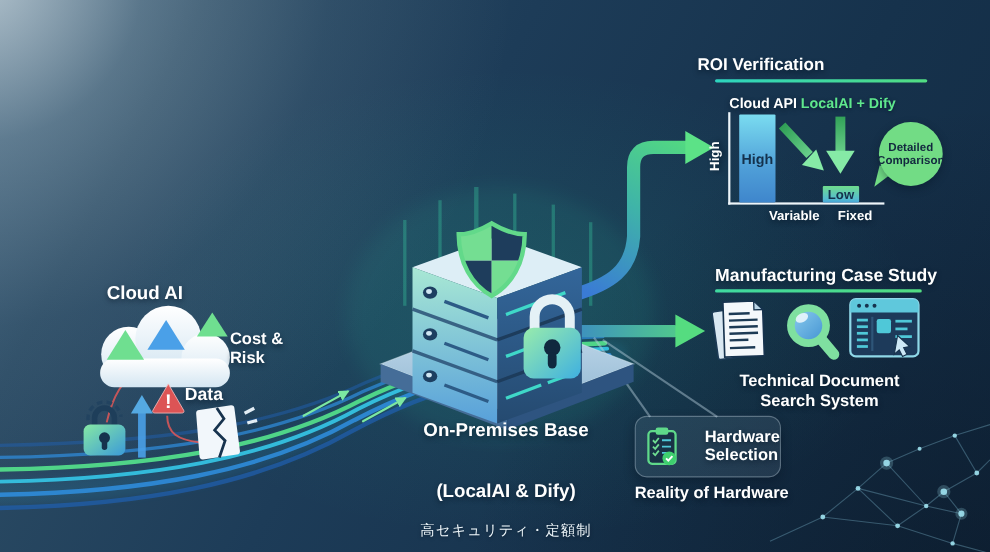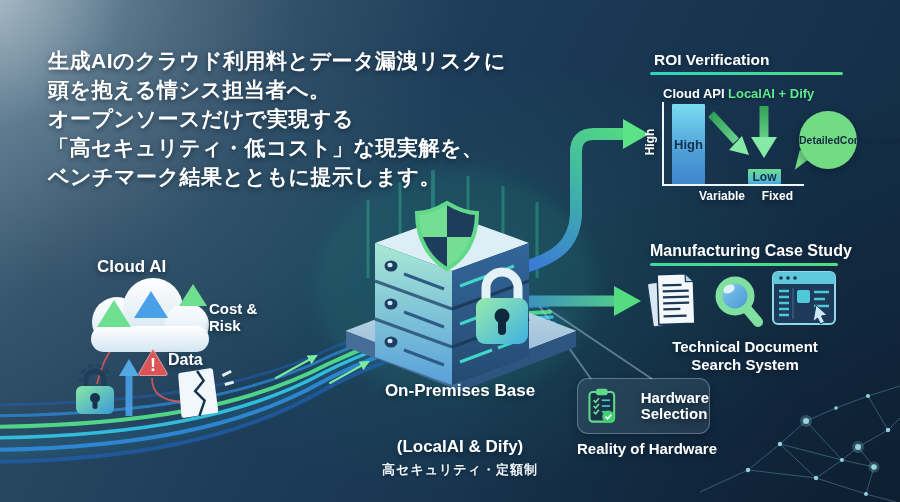--- a/index.html
+++ b/index.html
@@ -17,37 +17,37 @@
   
   #headline{left:48px;top:46px;width:500px;}
   #headline .hl{font-size:21px;line-height:29px;letter-spacing:0.5px;}
   
   #cloud-title{left:97px;top:257px;font-size:17px;}
   #cost-risk{left:209px;top:300px;font-size:15px;line-height:17px;}
   #data-label{left:168px;top:351px;font-size:16px;}
   
   #server-caption{left:360px;top:345px;width:200px;text-align:center;}
   #server-caption .l1{font-size:17px;line-height:20px;margin-top:36px;}
-  #server-caption .jp{font-size:13px;font-weight:bold;color:#eef6fa;margin-top:4px;letter-spacing:1px;text-shadow:0 1px 3px rgba(2,18,32,0.6);}
-  
-  #roi-title{left:654px;top:51px;font-size:15.5px;}
+  #server-caption .jp{font-size:13px;font-weight:normal;color:#eef6fa;margin-top:16px;letter-spacing:1px;text-shadow:0 1px 3px rgba(2,18,32,0.6);}
+  
+  #roi-title{left:634px;top:51px;font-size:15.5px;}
   #roi-underline{left:650px;top:72px;width:193px;height:3px;background:linear-gradient(90deg,#2dd4bf,#52dc82);border-radius:2px;}
   #legend-cloud{left:663px;top:86px;font-size:13px;}
   #legend-local{left:728px;top:86px;font-size:13px;color:#5fe88d;text-shadow:0 1px 3px rgba(2,18,32,0.5);}
   #roi-chart{left:662px;top:102px;width:140px;height:82px;border-left:2px solid #eef6fa;border-bottom:2px solid #eef6fa;}
   .bar{position:absolute;bottom:0;width:33px;display:flex;align-items:center;justify-content:center;border-radius:1px;}
   #bar-high{left:8px;height:80px;background:linear-gradient(180deg,#7adcf0 0%,#4f9fd8 60%,#3f86cc 100%);}
   #bar-low{left:84px;height:15px;background:linear-gradient(180deg,#6fdc8c 0%,#55bcd0 80%,#46a4d8 100%);}
   .bar span{color:#14314c;font-weight:bold;font-size:13px;}
   #bar-low span{font-size:12px;}
   #roi-ylabel{left:630px;top:135px;width:40px;text-align:center;font-size:12px;transform:rotate(-90deg);}
   .xlab{top:189px;width:60px;text-align:center;font-size:12px;}
   #x-variable{left:692px;}
   #x-fixed{left:733px;text-align:right;}
-  #bubble{left:799px;top:111px;width:58px;height:58px;border-radius:50%;background:#72dc85;display:flex;flex-direction:row;align-items:center;justify-content:flex-start;box-shadow:0 3px 8px rgba(2,18,32,0.35);}
+  #bubble{left:799px;top:111px;width:58px;height:58px;border-radius:50%;background:#72dc85;display:flex;flex-direction:column;align-items:center;justify-content:center;box-shadow:0 3px 8px rgba(2,18,32,0.35);}
   #bubble .bl{color:#13293f;font-weight:bold;font-size:10.5px;line-height:12px;}
   #bubble-tail{left:797px;top:152px;width:0;height:0;border-top:20px solid #72dc85;border-right:16px solid transparent;transform:rotate(14deg);}
   
   #case-title{left:650px;top:242px;font-size:16px;}
   #case-underline{left:650px;top:263px;width:188px;height:3px;background:linear-gradient(90deg,#3fd9a0,#52dc82);border-radius:2px;}
   #case-caption{left:645px;top:338px;width:200px;text-align:center;font-size:15px;line-height:17.5px;}
   
   #hw-badge{left:577px;top:378px;width:133px;height:56px;border-radius:11px;background:rgba(190,216,236,0.10);border:1.5px solid rgba(225,240,250,0.30);box-shadow:0 4px 10px rgba(2,14,26,0.3);display:flex;align-items:center;gap:24px;padding-left:9px;box-sizing:border-box;}
   #hw-badge .bt{font-size:15px;line-height:16.5px;}
   #hw-caption{left:577px;top:440px;font-size:15px;}
@@ -344,27 +344,20 @@
         <line x1="41" y1="20" x2="56" y2="20"></line>
           <line x1="41" y1="27" x2="52" y2="27"></line>
           <line x1="41" y1="34" x2="56" y2="34"></line>
       </g>
       <line x1="20" y1="16" x2="20" y2="47" stroke="#2e5578" stroke-width="2"></line>
       <rect x="24" y="18" width="13" height="13" rx="2" fill="#4fc8d8"></rect>
       <path d="M43,33 l11,10 -5.5,1 3,6 -4,2 -3,-6 -4.5,4 Z" fill="#cde8f6" stroke="#17334e" stroke-width="1"></path>
     </g>
   </svg>
 
-  <div id="headline" class="abs">
-    <div class="hl txt">生成AIのクラウド利用料とデータ漏洩リスクに</div>
-    <div class="hl txt">頭を抱える情シス担当者へ。</div>
-    <div class="hl txt">オープンソースだけで実現する</div>
-    <div class="hl txt">「高セキュリティ・低コスト」な現実解を、</div>
-    <div class="hl txt">ベンチマーク結果とともに提示します。</div>
-  </div>
 
   <div id="cloud-title" class="abs txt">Cloud AI</div>
   <div id="cost-risk" class="abs txt">
     <div>Cost &amp;</div>
     <div>Risk</div>
   </div>
   <div id="data-label" class="abs txt">Data</div>
 
   <div id="server-caption" class="abs">
     <div class="l1 txt">On-Premises Base</div>

